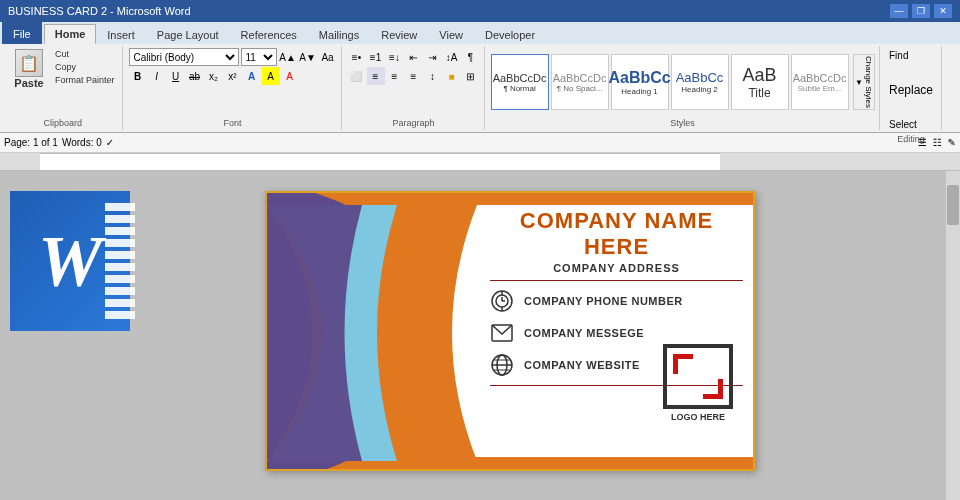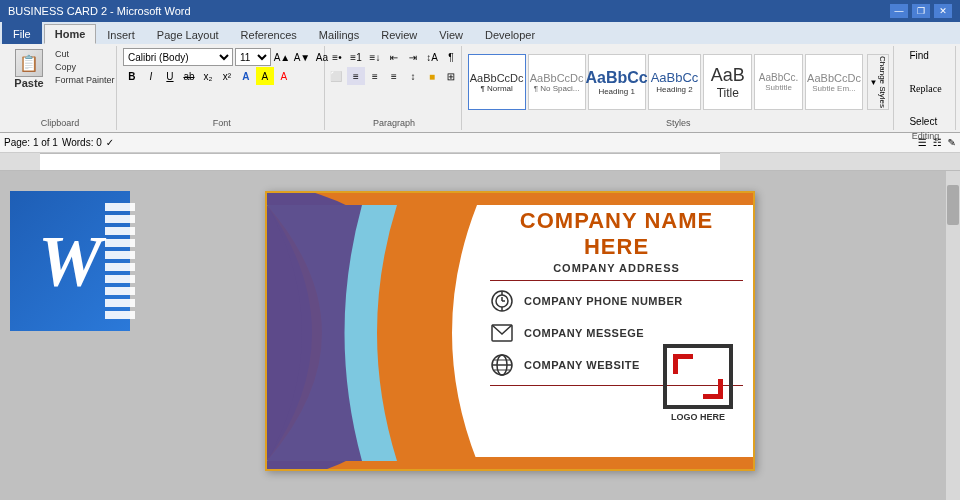--- a/index.html
+++ b/index.html
@@ -546,39 +546,35 @@
         </div>
         <div class="style-item">
           <div class="style-h2-preview">AaBbCc</div>
           <div style="font-size:8px;color:#333;">Heading 2</div>
         </div>
         <div class="style-item">
           <div class="style-title-preview">AaB</div>
           <div style="font-size:12px;color:#333;text-align:center;">Title</div>
         </div>
         <div class="style-item">
-          <div class="style-subtitle-preview">AaBbCc.</div>
-          <div style="font-size:8px;color:#888;">Subtitle</div>
-        </div>
-        <div class="style-item">
           <div class="style-nospacing-preview">AaBbCcDc</div>
           <div style="font-size:8px;color:#888;">Subtle Em...</div>
         </div>
         <div style="display:flex;flex-direction:column;gap:1px;margin-left:2px;">
           <button style="width:22px;height:56px;background:none;border:1px solid #ccc;cursor:pointer;font-size:10px;display:flex;align-items:center;justify-content:center;writing-mode:vertical-rl;font-size:8px;">Change Styles ▼</button>
         </div>
       </div>
       <div class="ribbon-group-label">Styles</div>
     </div>
 
     <div class="ribbon-group editing-group" style="min-width:60px;">
       <div class="ribbon-group-content">
         <div style="display:flex;flex-direction:column;gap:18px;">
           <button style="font-size:10px;background:none;border:none;cursor:pointer;text-align:left;padding:2px;white-space:nowrap;">Find</button>
-          <button style="font-size:10px;background:none;border:none;cursor:pointer;text-align:left;padding:2px;font-family:Liberation Serif, serif;">Replace</button>
+          <button style="font-size:12px;background:none;border:none;cursor:pointer;text-align:left;padding:2px;">Replace</button>
           <button style="font-size:10px;background:none;border:none;cursor:pointer;text-align:left;padding:2px;">Select</button>
         </div>
       </div>
       <div class="ribbon-group-label">Editing</div>
     </div>
 
   </div>
 </div>
 
 <div class="formula-bar">

